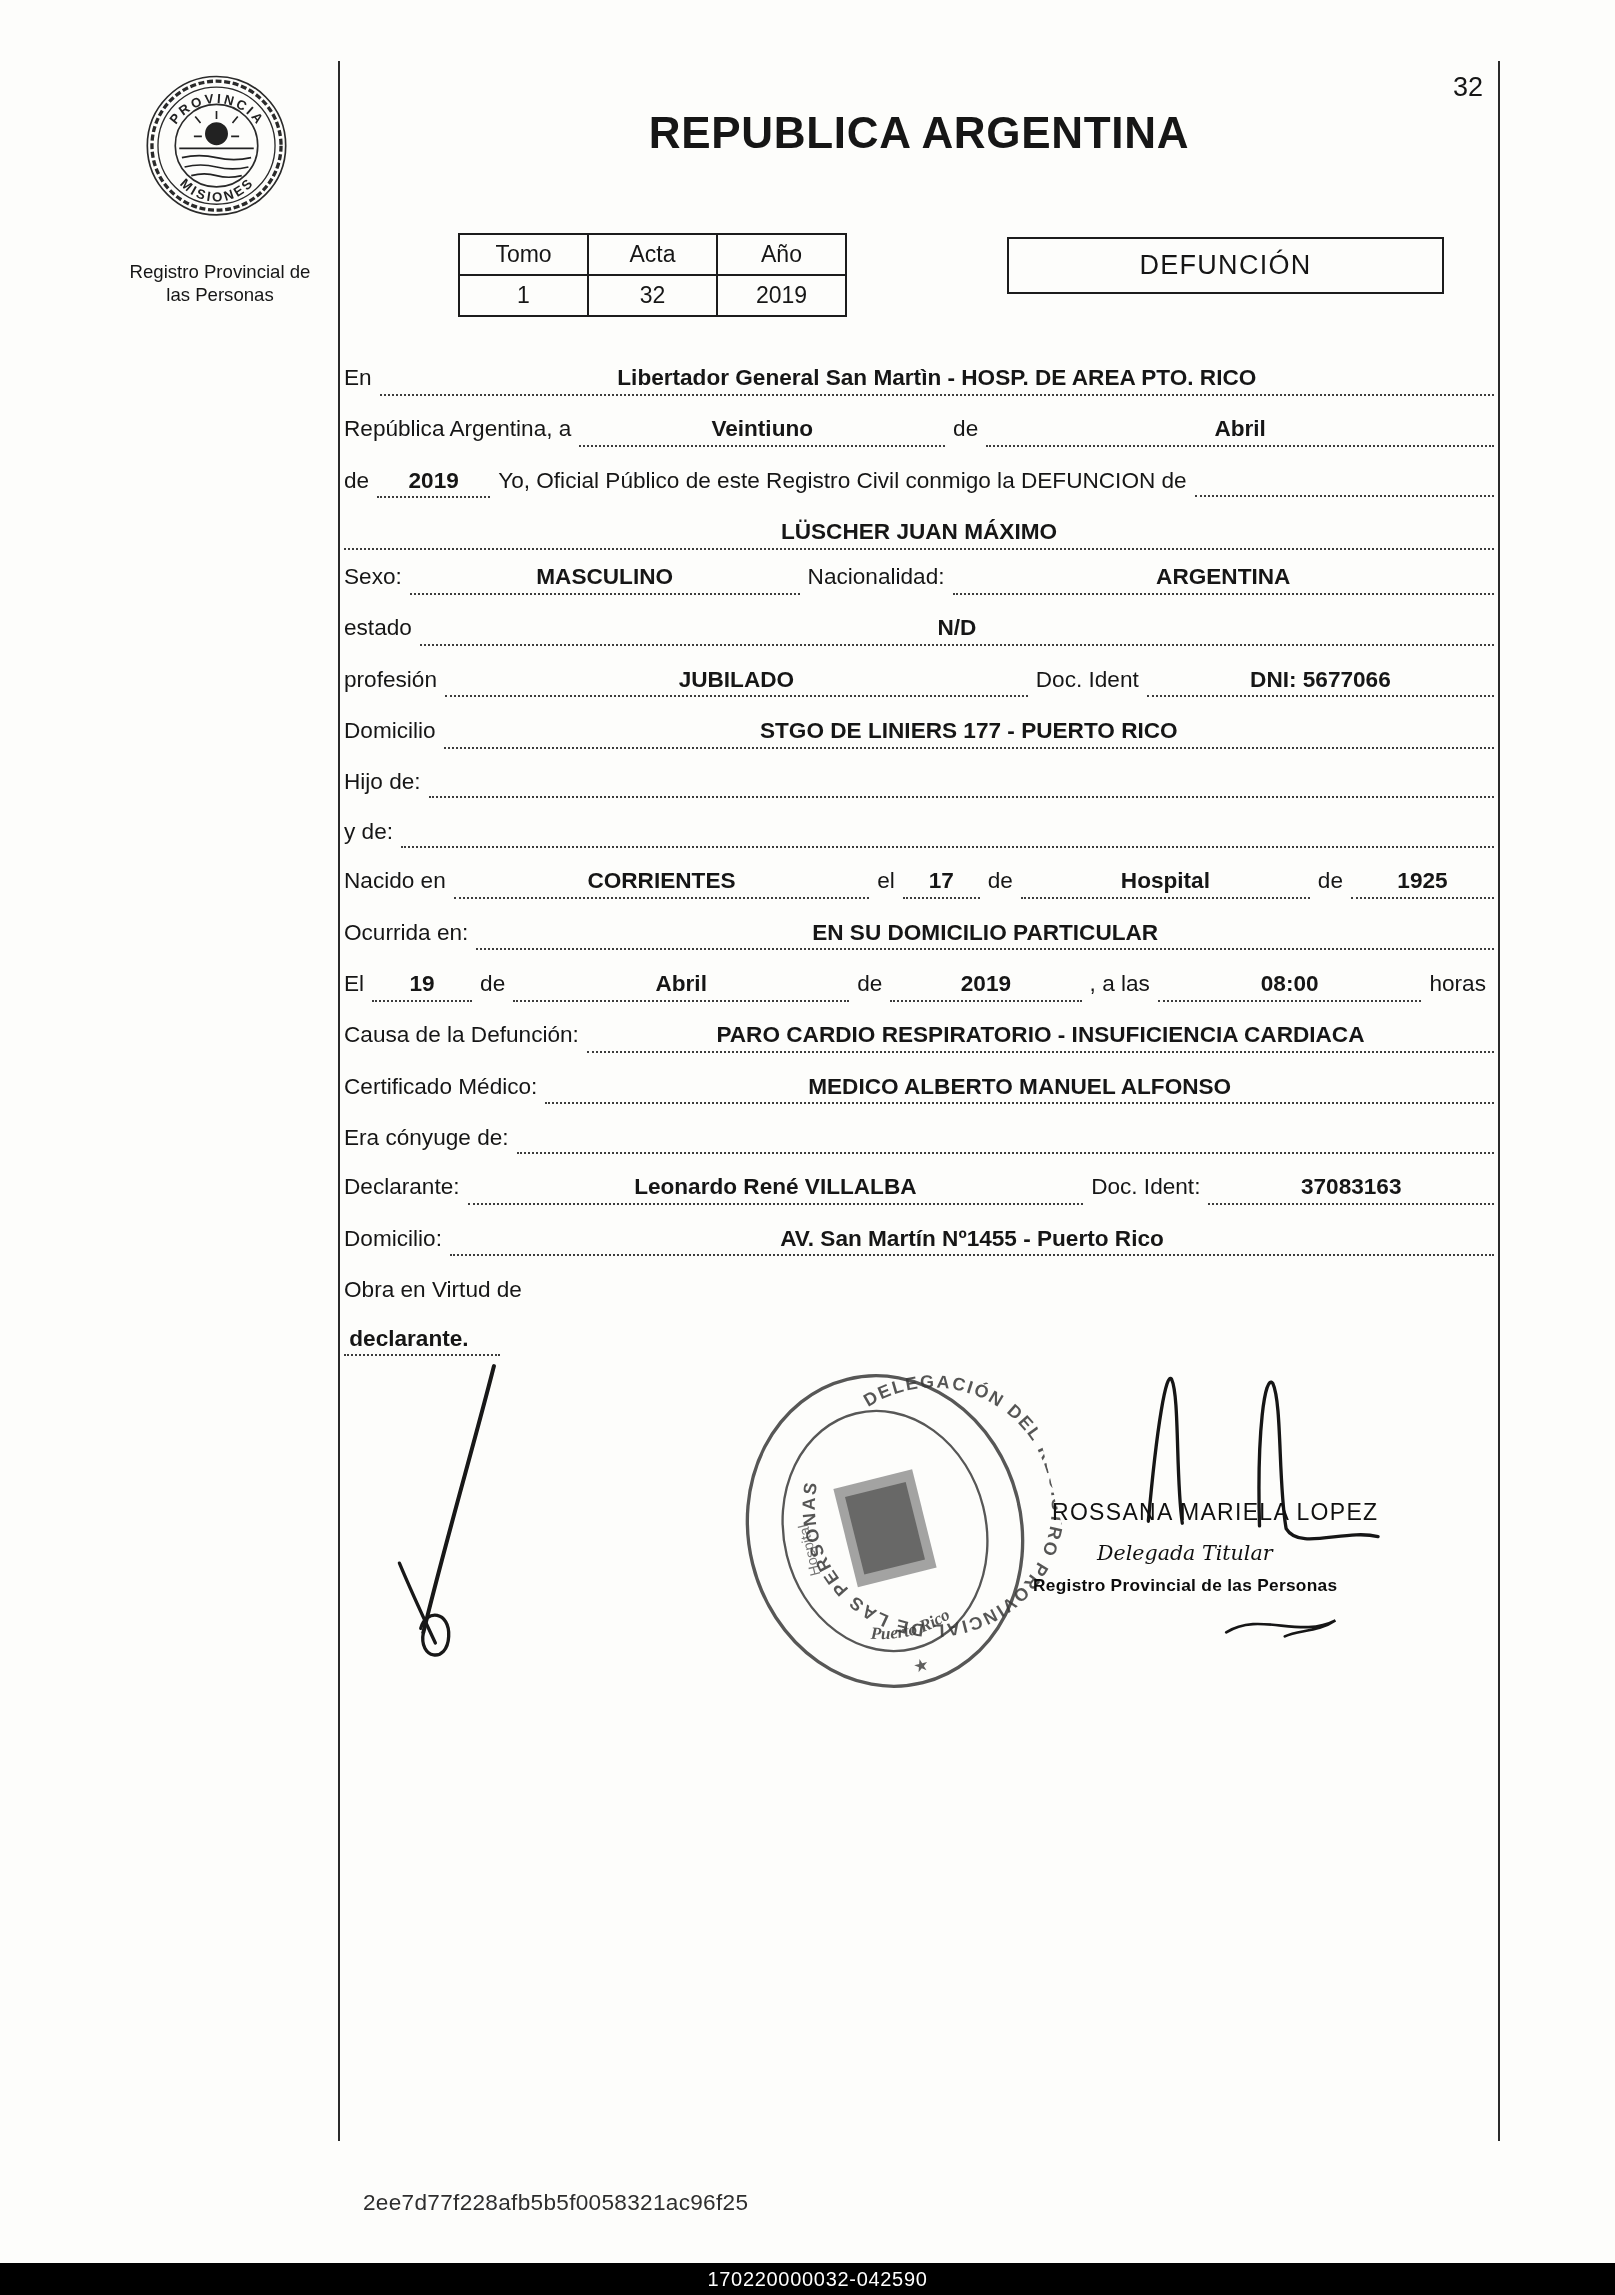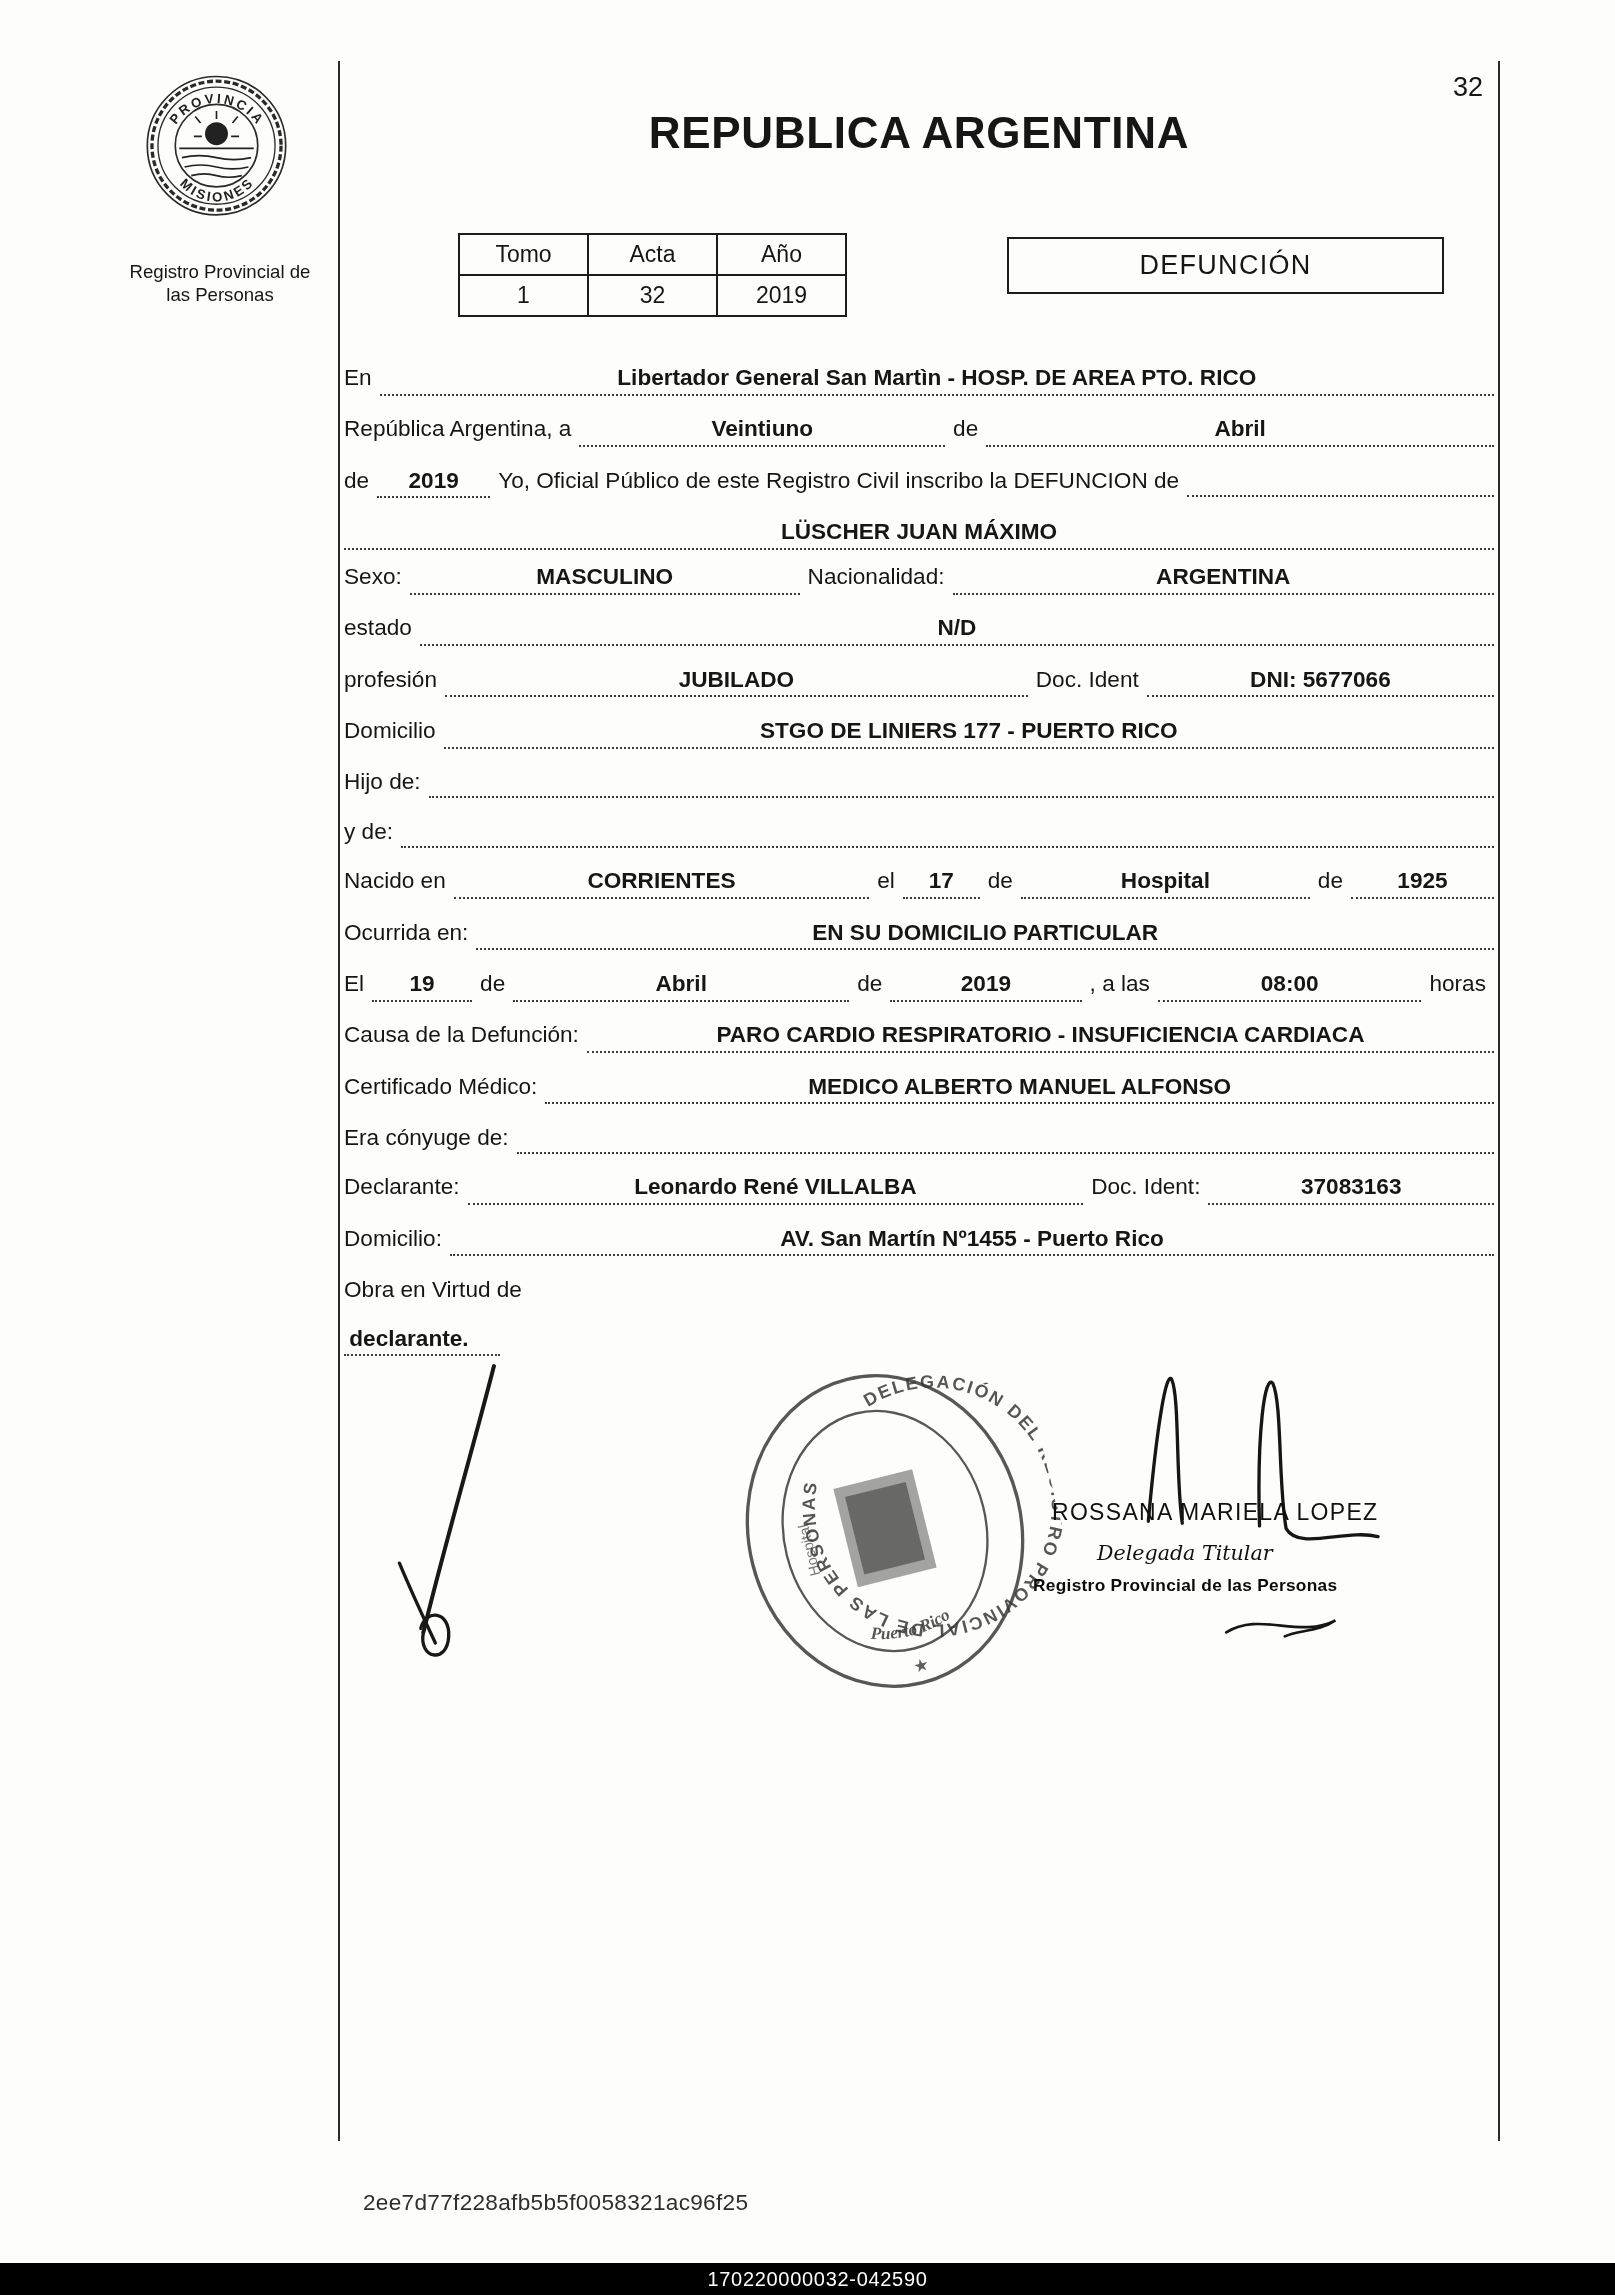--- a/index.html
+++ b/index.html
@@ -139,21 +139,21 @@
     <div class="row">
       <span class="lbl">República Argentina, a</span>
       <span class="seg" style="flex:1">Veintiuno</span>
       <span class="lbl">de</span>
       <span class="seg" style="flex:1.4">Abril</span>
     </div>
 
     <div class="row">
       <span class="lbl">de</span>
       <span class="seg" style="flex:0 0 113px">2019</span>
-      <span class="lbl">Yo, Oficial Público de este Registro Civil inscribo la DEFUNCION de</span>
+      <span class="lbl">Yo, Oficial Público de este Registro Civil conmigo la DEFUNCION de</span>
       <span class="seg"></span>
     </div>
 
     <div class="row stack">
       <span class="seg">LÜSCHER JUAN MÁXIMO</span>
       <span class="subline"></span>
     </div>
 
     <div class="row">
       <span class="lbl">Sexo:</span>

